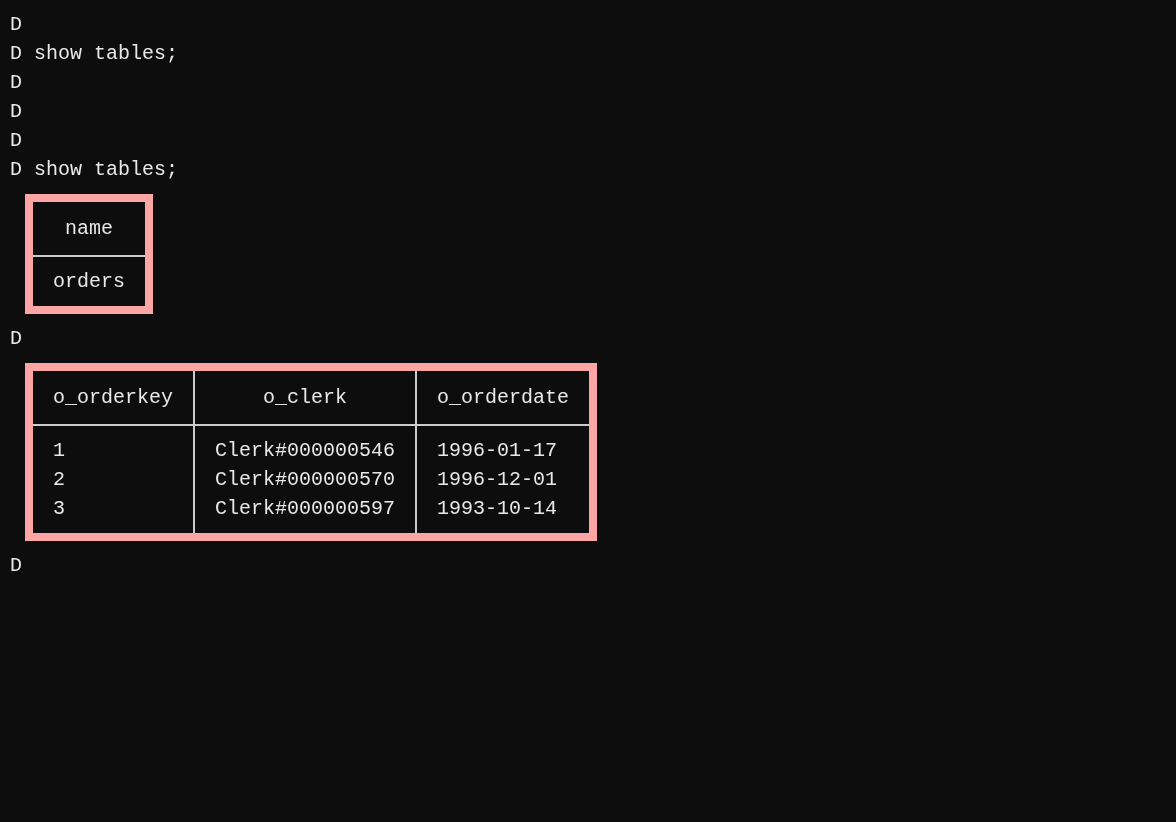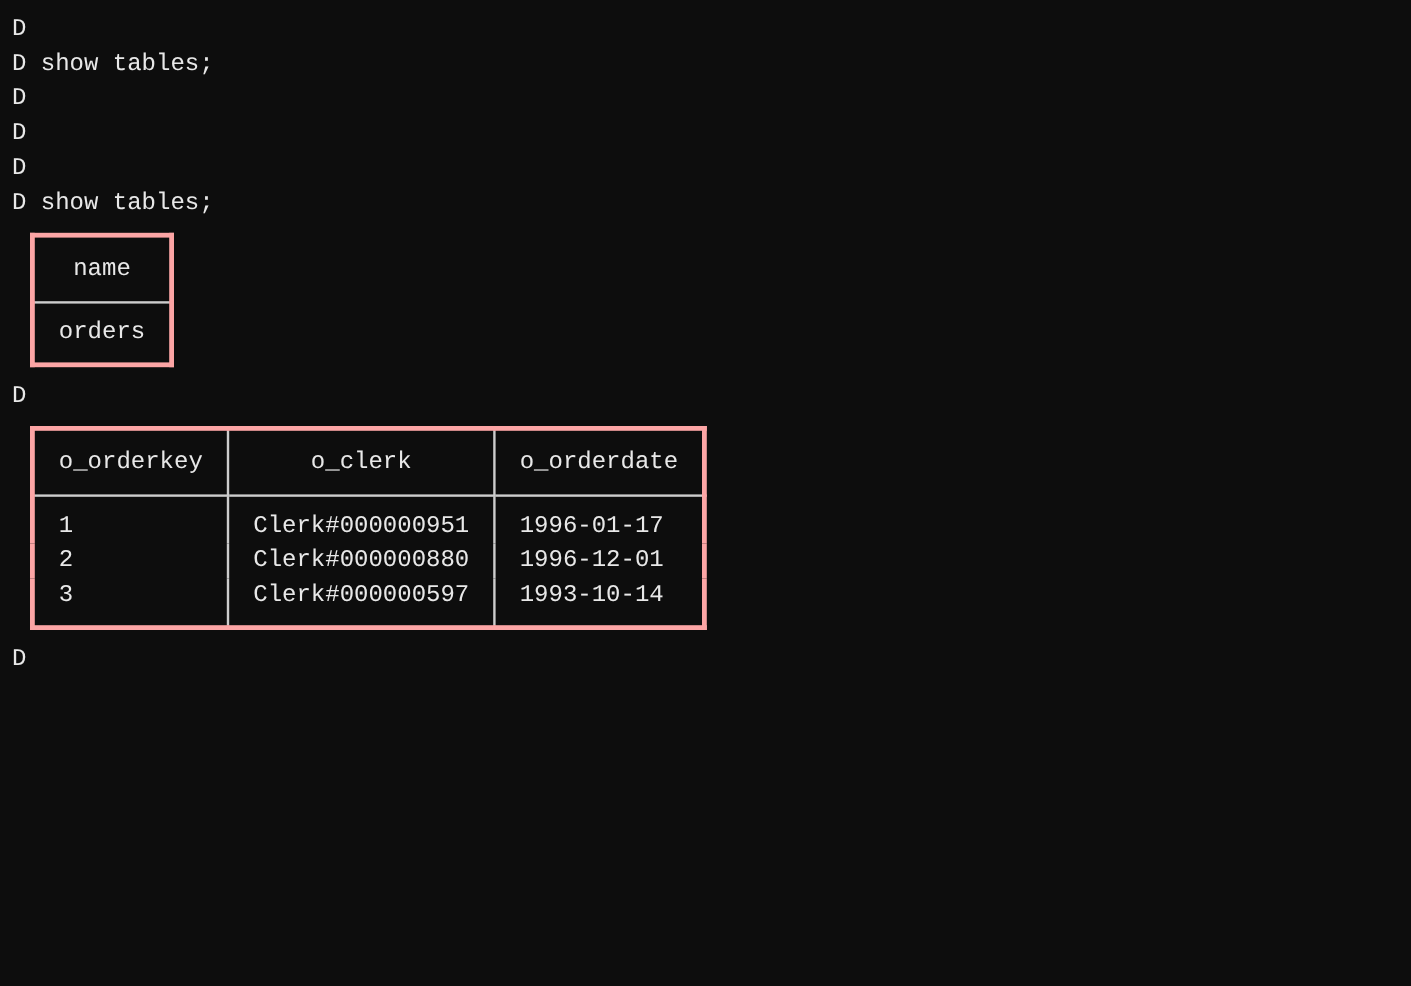--- a/index.html
+++ b/index.html
@@ -17,21 +17,21 @@
       width: 1176px;
       height: 822px;
       overflow: hidden;
     }
     .prompt-line {
       white-space: pre;
     }
     .result-table {
       border-collapse: collapse;
       margin: 10px 0 10px 15px;
-      border: 4px solid #fca5a5;
+      border: 8px solid #fca5a5;
     }
     .result-table th {
       border: 2px solid #cccccc;
       padding: 12px 20px;
       font-weight: normal;
       text-align: center;
     }
     .result-table td {
       border-left: 2px solid #cccccc;
       border-right: 2px solid #cccccc;
@@ -84,26 +84,26 @@
     <thead>
       <tr>
         <th>o_orderkey</th>
         <th>o_clerk</th>
         <th>o_orderdate</th>
       </tr>
     </thead>
     <tbody>
       <tr>
         <td>1</td>
-        <td>Clerk#000000951</td>
+        <td>Clerk#000000546</td>
         <td>1996-01-17</td>
       </tr>
       <tr>
         <td>2</td>
-        <td>Clerk#000000880</td>
+        <td>Clerk#000000570</td>
         <td>1996-12-01</td>
       </tr>
       <tr>
         <td>3</td>
         <td>Clerk#000000597</td>
         <td>1993-10-14</td>
       </tr>
     </tbody>
   </table>
 

